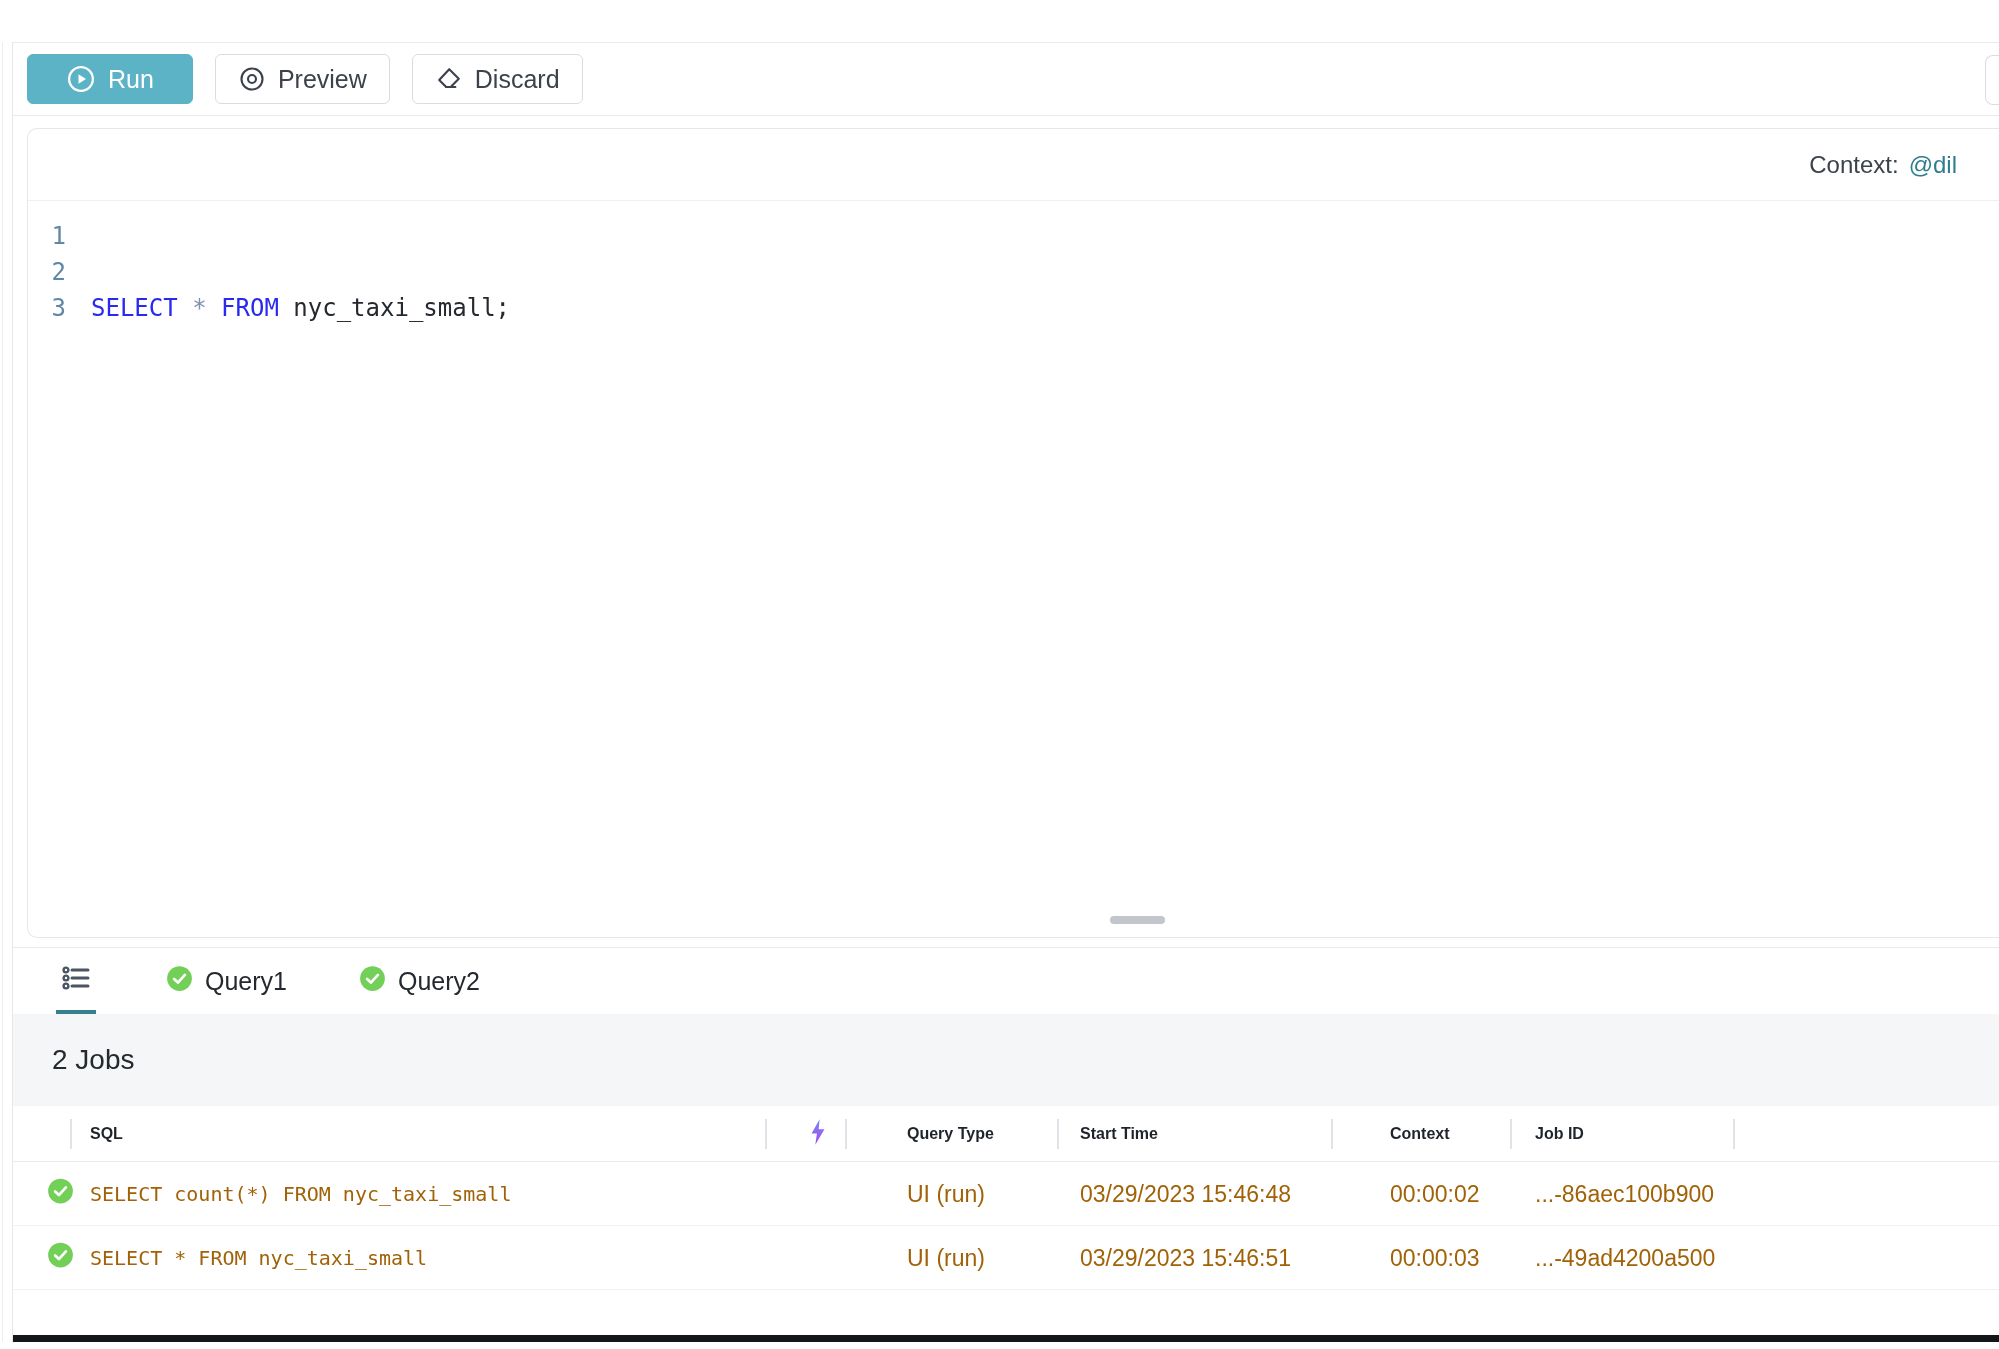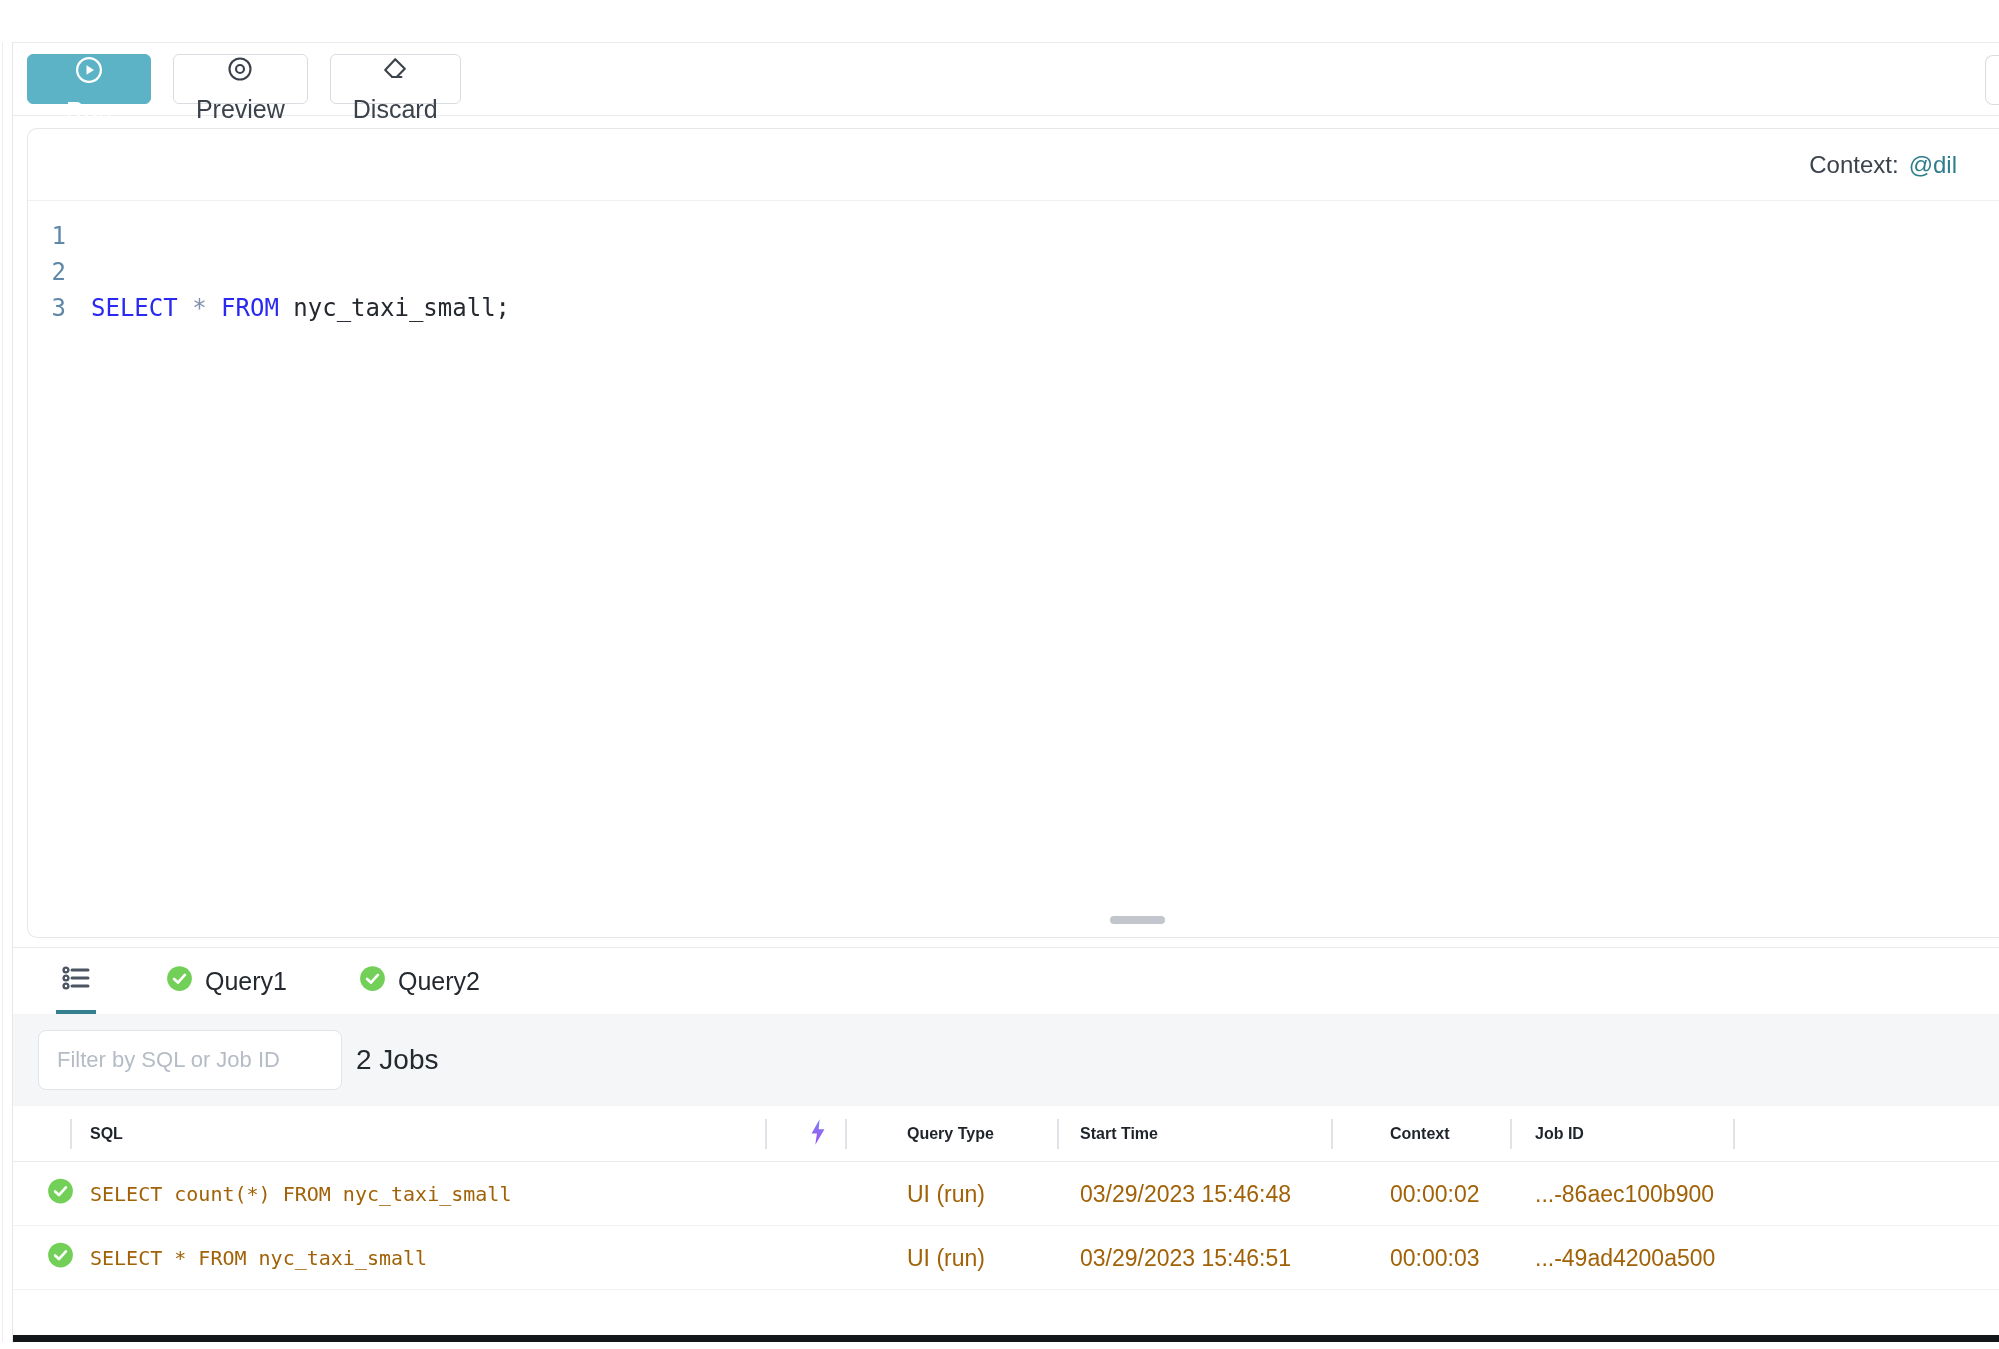--- a/index.html
+++ b/index.html
@@ -12,21 +12,21 @@
     border-left:1px solid #eceef1; border-right:1px solid #e5e7eb; background:#fff; }
 
   .main { position:absolute; left:13px; right:0; top:0; bottom:7px; }
 
   
   .toolbar { position:absolute; left:0; right:0; top:42px; height:74px;
     border-top:1px solid #e8eaed; border-bottom:1px solid #e8eaed;
     display:flex; align-items:center; padding-left:14px; gap:22px; background:#fff; }
   .btn { height:50px; display:inline-flex; align-items:center; gap:12px;
     border-radius:6px; font-size:25px; cursor:pointer; background:#fff;
-    border:1px solid #d9dce1; color:#3b424b; padding:0 22px;flex-direction:column; }
+    border:1px solid #d9dce1; color:#3b424b; padding:0 22px; }
   .btn-run { background:#5bb3c5; border:1px solid #5bb3c5; color:#fff; padding:0 38px; }
   .btn svg { display:block; }
   .side-toggle { position:absolute; right:0; top:12px; width:14px; height:50px;
     background:#fff; border:1px solid #d9dce1; border-right:none; border-radius:8px 0 0 8px; }
 
   
   .editor-card { position:absolute; left:14px; right:-2px; top:128px; height:810px;
     border:1px solid #e5e7eb; border-right:none; border-radius:10px 0 0 10px; background:#fff; }
   .context-bar { height:72px; display:flex; align-items:center; justify-content:flex-end;
     padding-right:44px; border-bottom:1px solid #eef0f2; font-size:24px; color:#3b424b; }
@@ -170,21 +170,20 @@
           <svg width="27" height="27" viewBox="0 0 24 24">
             <circle cx="12" cy="12" r="11" fill="#72cf58"></circle>
             <path d="M7.2 12.4 L10.6 15.6 L16.8 8.8" stroke="#ffffff" stroke-width="2.4" fill="none" stroke-linecap="round" stroke-linejoin="round"></path>
           </svg>
         </span>
         <span>Query2</span>
       </div>
     </div>
 
     <div class="filterbar">
-      <input class="filter-input" type="text" placeholder="Filter by SQL or Job ID" style="">
       <span class="jobs-count">2 Jobs</span>
     </div>
 
     <div class="thead">
       <span class="vsep" style="left:57px"></span>
       <span class="cell c-sql">SQL</span>
       <span class="vsep" style="left:752px"></span>
       <span class="cell c-bolt">
         <svg width="26" height="30" viewBox="0 0 24 28">
           <defs>

